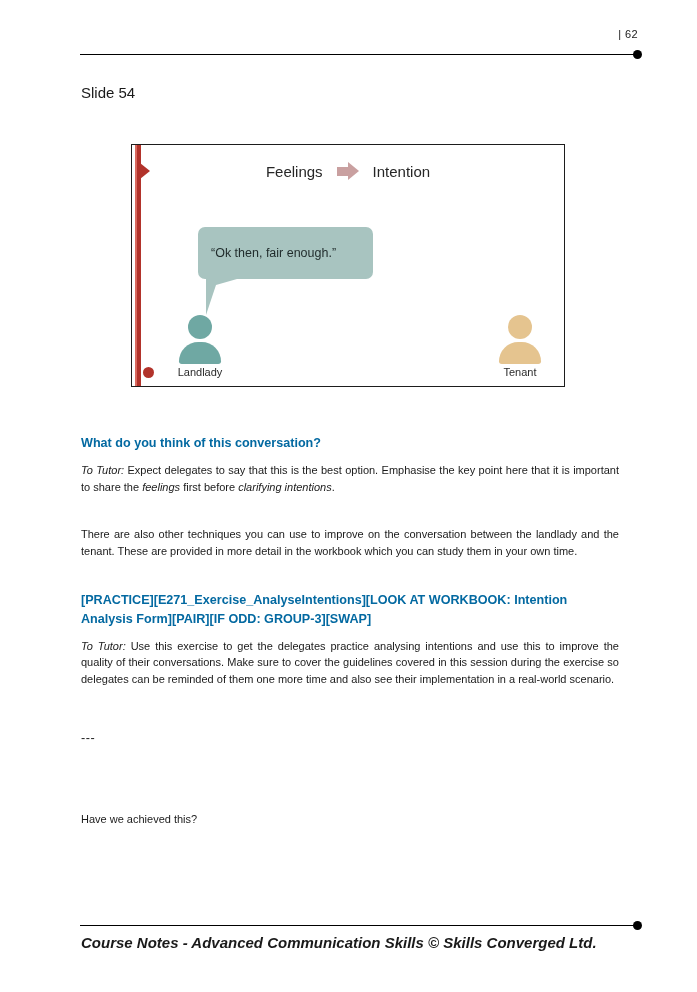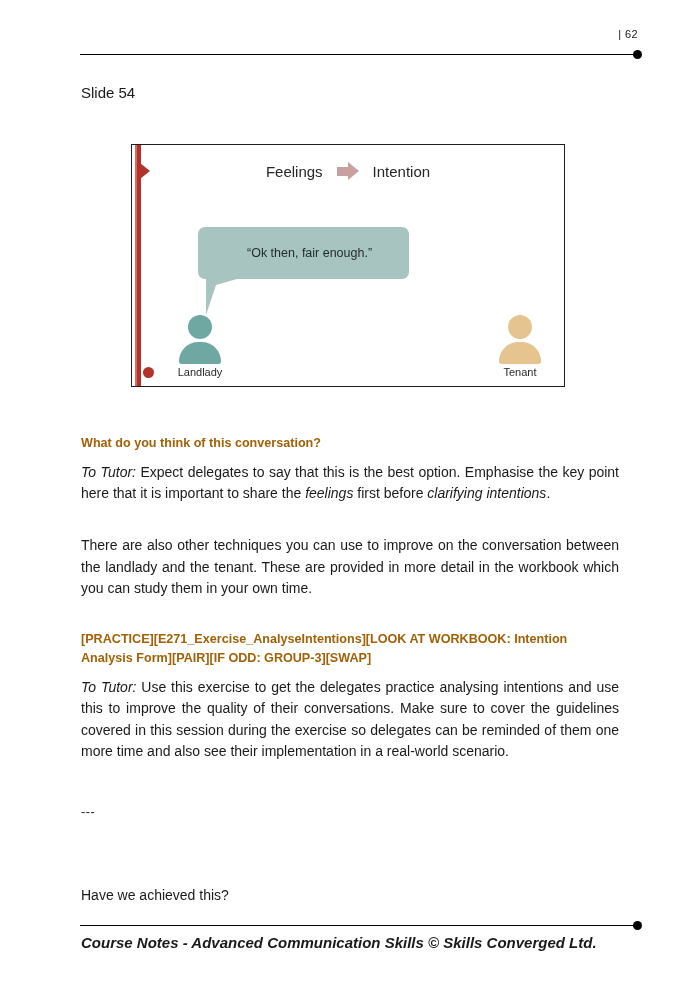--- a/index.html
+++ b/index.html
@@ -155,21 +155,20 @@
   .speech-bubble {
     position: absolute;
     left: 66px;
     top: 82px;
     width: 175px;
     height: 52px;
     background: #a8c4c0;
     border-radius: 7px;
     display: flex;
     align-items: center;
-    padding-left: 36px;
   }
   .speech-bubble-text {
     font-size: 12.5px;
     color: #1f2a2a;
     padding-left: 13px;
   }
   .bubble-tail {
     position: absolute;
     left: 8px;
     top: 50px;
@@ -224,26 +223,26 @@
   
   .content {
     position: absolute;
     left: 81px;
     top: 434px;
     width: 538px;
   }
   .h-bold {
     font-size: 12.6px;
     font-weight: bold;
-    color: #a16207;
+    color: #0369a1;
     margin: 0 0 9px 0;
     line-height: 1.5;
   }
   .para {
-    font-size: 14px;
+    font-size: 11px;
     line-height: 1.52;
     color: #1a1a1a;
     margin: 0;
     text-align: justify;
   }
   .gap-lg { height: 31px; }
   .gap-md { height: 22px; }
   .gap-sm { height: 12px; }
   .dashes {
     font-size: 12.6px;

